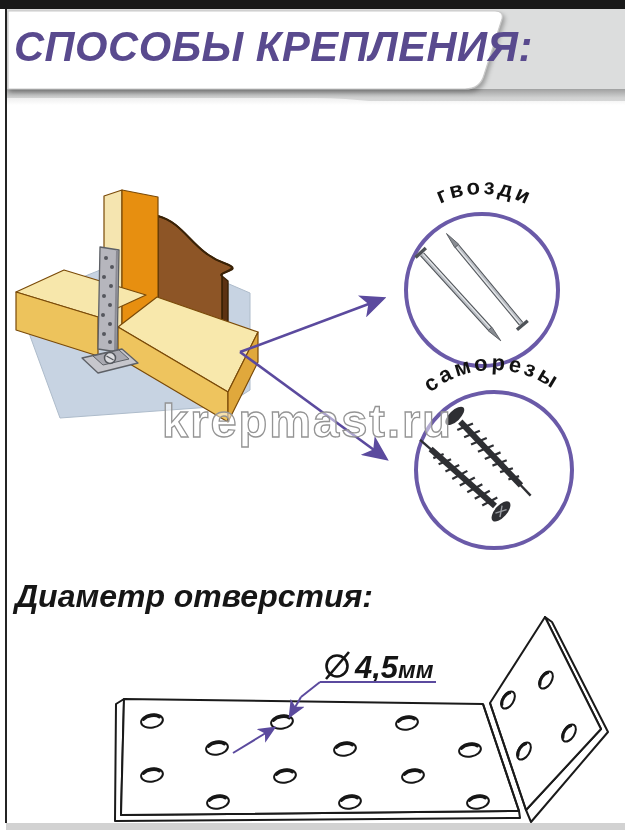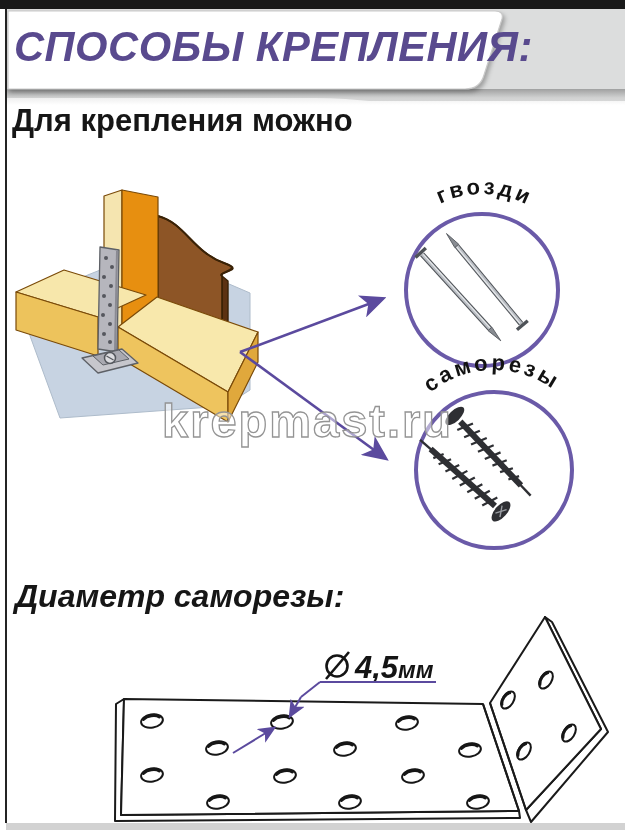--- a/index.html
+++ b/index.html
@@ -222,18 +222,17 @@
           <line x1="301" y1="697" x2="290" y2="716" marker-end="url(#arrwD)"></line>
           <line x1="233" y1="753" x2="274" y2="728" marker-end="url(#arrwD)"></line>
         </g>
       </g>
     </g>
   </svg>
 
   <div class="abs page-title">СПОСОБЫ КРЕПЛЕНИЯ:</div>
 
   <div class="abs intro-text">
-    <div>Для крепления можно</div>
   </div>
 
-  <div class="abs diam-title">Диаметр саморезы:</div>
+  <div class="abs diam-title">Диаметр отверстия:</div>
 
 </div>
 
 </body></html>

